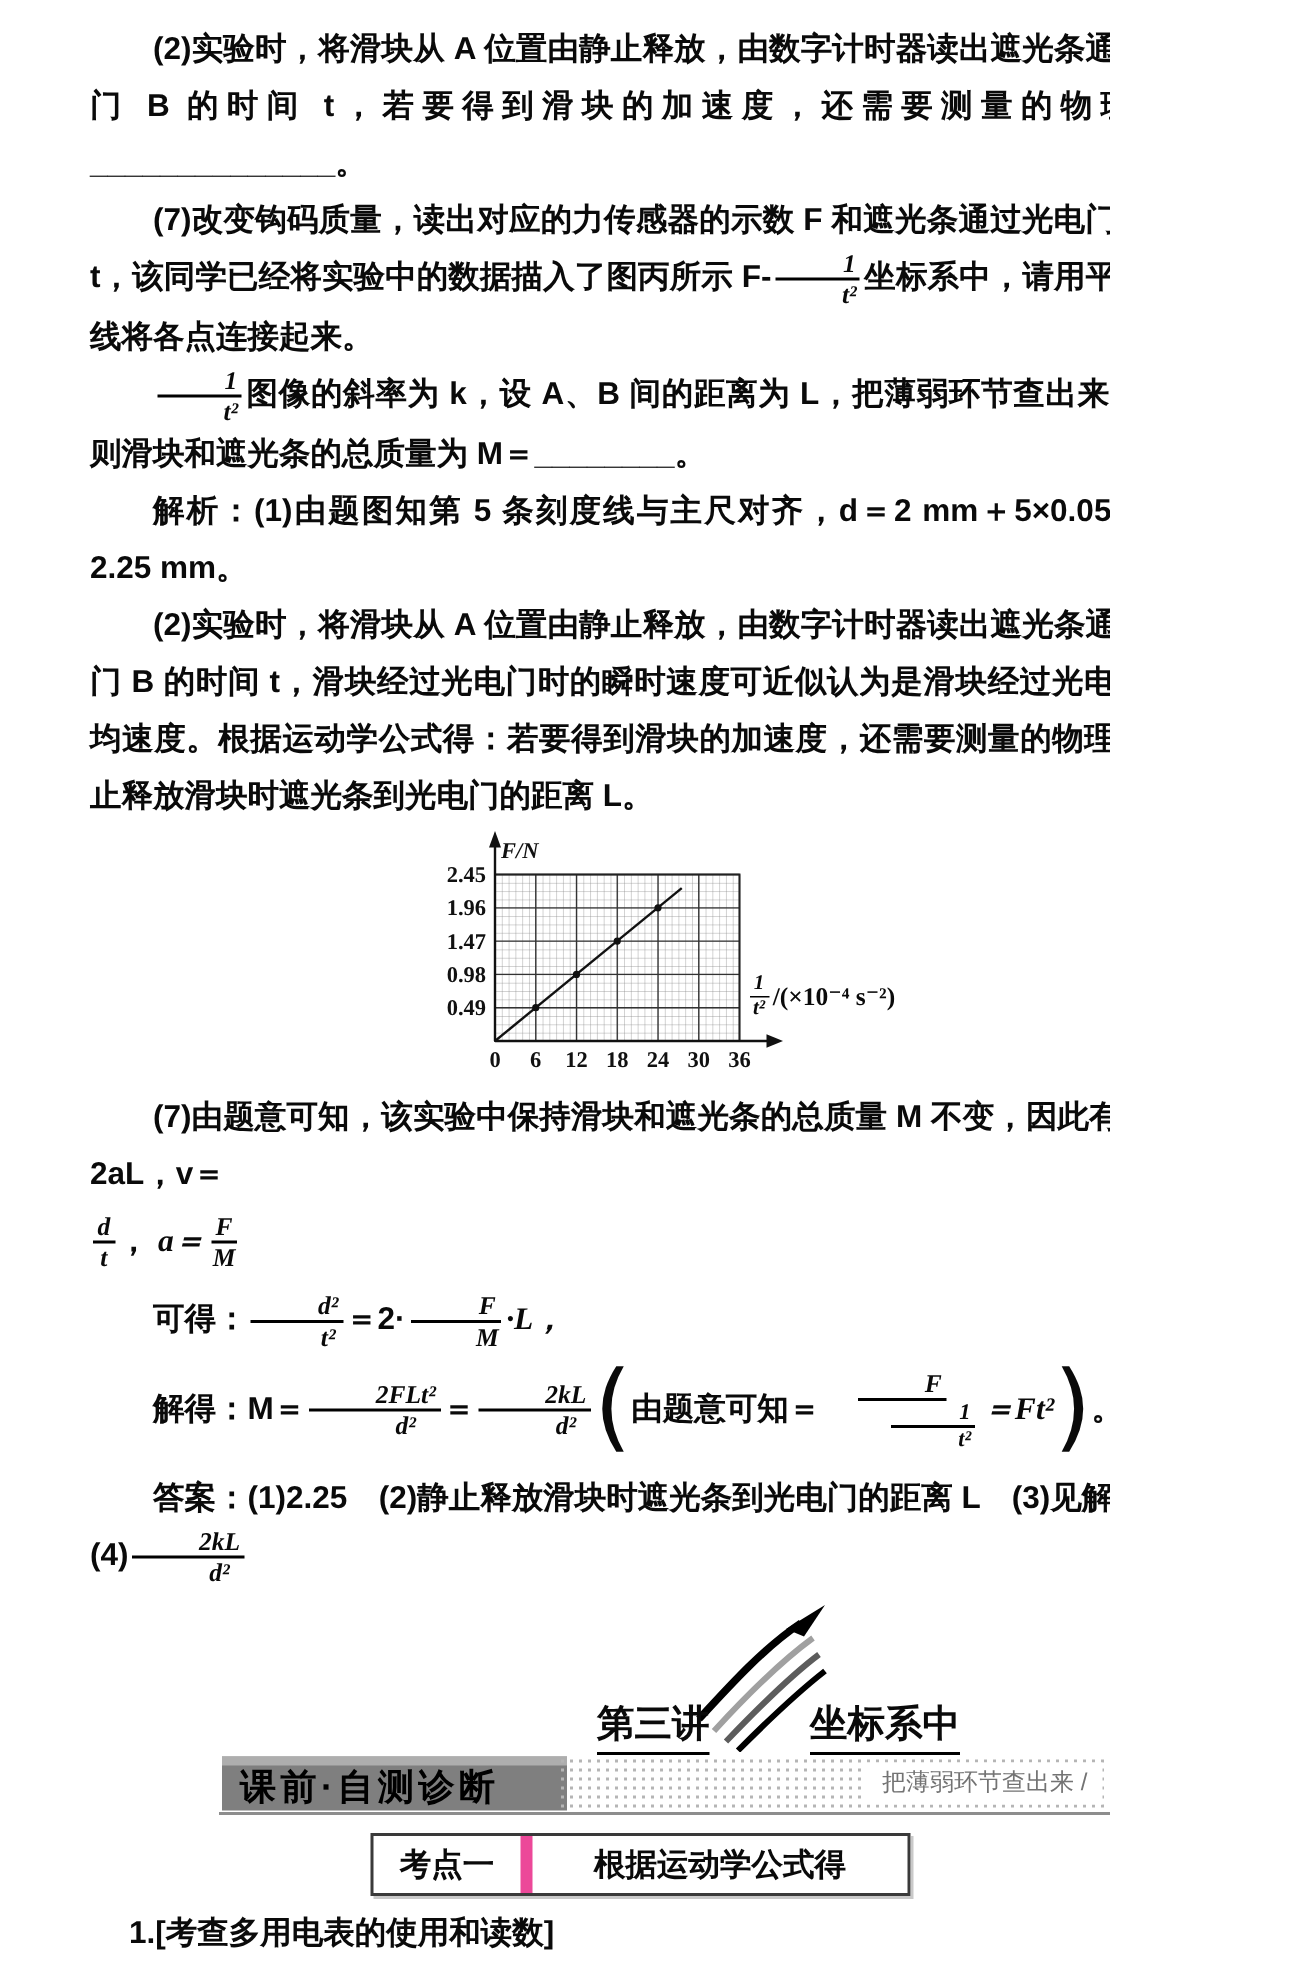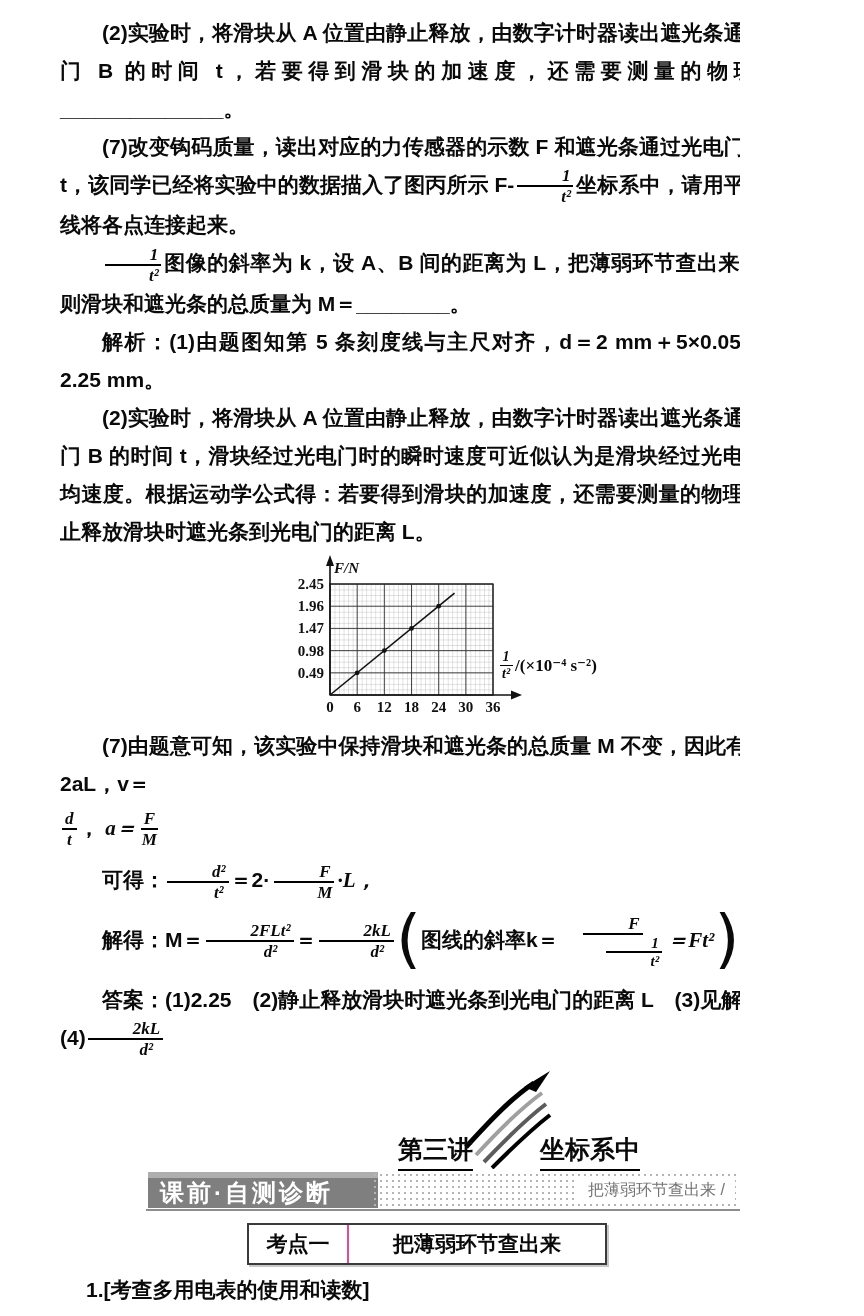--- a/index.html
+++ b/index.html
@@ -31,31 +31,31 @@
   
   .lecture{position:relative;height:100px;margin-top:4px;}
   .swoosh{position:absolute;left:398px;top:2px;}
   .lecture-no,.lecture-title{position:absolute;top:64px;font-size:25px;font-weight:bold;
         border-bottom:2.5px solid #000;padding-bottom:3px;}
   .lecture-no{left:338px;}
   .lecture-title{left:480px;}
   
   .banner{position:relative;height:44px;}
   .banner-box{position:absolute;left:88px;top:3px;width:218px;height:30px;background:#7f7f7f;
-        border-top:6px solid #aeaeae;color:#ffffff;font-size:24px;font-weight:bold;
+        border-top:6px solid #aeaeae;color:#000000;font-size:24px;font-weight:bold;
         letter-spacing:3px;padding-left:12px;line-height:30px;}
   .banner-dots{position:absolute;left:312px;top:3px;right:8px;height:36px;
         background-image:radial-gradient(#b5b5b5 1.1px,transparent 1.2px);background-size:6px 6px;}
   .banner-sub{position:absolute;left:518px;top:7px;font-size:16px;font-weight:normal;color:#737373;
         background:#fff;padding:0 10px;line-height:28px;}
   .banner-rule{position:absolute;left:86px;right:8px;top:40px;height:2px;background:#8d8d8d;}
   
   .kaodian{box-sizing:border-box;margin:10px 0 0 187px;width:360px;height:42px;display:flex;
         border:2px solid #3a3a3a;box-shadow:2px 2px 0 #c9c9c9;}
-  .kaodian .cell1{width:98px;border-right:2px solid #ec4899;display:flex;align-items:center;
+  .kaodian .cell1{width:98px;border-right:8px solid #ec4899;display:flex;align-items:center;
         justify-content:center;font-size:21px;font-weight:bold;}
   .kaodian .cell2{flex:1;display:flex;align-items:center;justify-content:center;
         font-size:21px;font-weight:bold;}
   .formula-line{font-size:21px;line-height:38px;font-weight:bold;margin:0;padding:6px 0;}
 </style>
 </head>
 <body>
 
 <div class="page">
   <div class="content">
@@ -148,21 +148,21 @@
           <span class="num">F</span>
           <span class="den">M</span>
         </span><span class="fvar">·L，</span></p>
 
     <p class="formula-line indent"><span>解得：M＝</span><span class="frac">
           <span class="num">2FLt²</span>
           <span class="den">d²</span>
         </span><span>＝</span><span class="frac">
           <span class="num">2kL</span>
           <span class="den">d²</span>
-        </span><span class="bigparen">(</span><span>图线的斜率k＝</span><span class="frac">
+        </span><span class="bigparen">(</span><span>由题意可知＝</span><span class="frac">
           <span class="num">F</span>
           <span class="den"><span class="frac">
               <span class="num">1</span>
               <span class="den">t²</span>
             </span></span>
         </span><span class="fvar">＝Ft²</span><span class="bigparen">)</span><span>。</span></p>
 
     <p class="formula-line indent"><span>答案：(1)2.25　(2)静止释放滑块时遮光条到光电门的距离 L　(3)见解析图　(4)</span><span class="frac">
           <span class="num">2kL</span>
           <span class="den">d²</span>
@@ -182,19 +182,19 @@
 
     <div class="banner">
       <div class="banner-box">课前·自测诊断</div>
       <div class="banner-dots"></div>
       <div class="banner-sub">把薄弱环节查出来 /</div>
       <div class="banner-rule"></div>
     </div>
 
     <div class="kaodian">
       <div class="cell1">考点一</div>
-      <div class="cell2">把薄弱环节查出来</div>
+      <div class="cell2">根据运动学公式得</div>
     </div>
 
     <p class="para indent-sm" style="margin-top:6px;">1.[考查多用电表的使用和读数]</p>
 
   </div>
 </div>
 
 </body></html>

